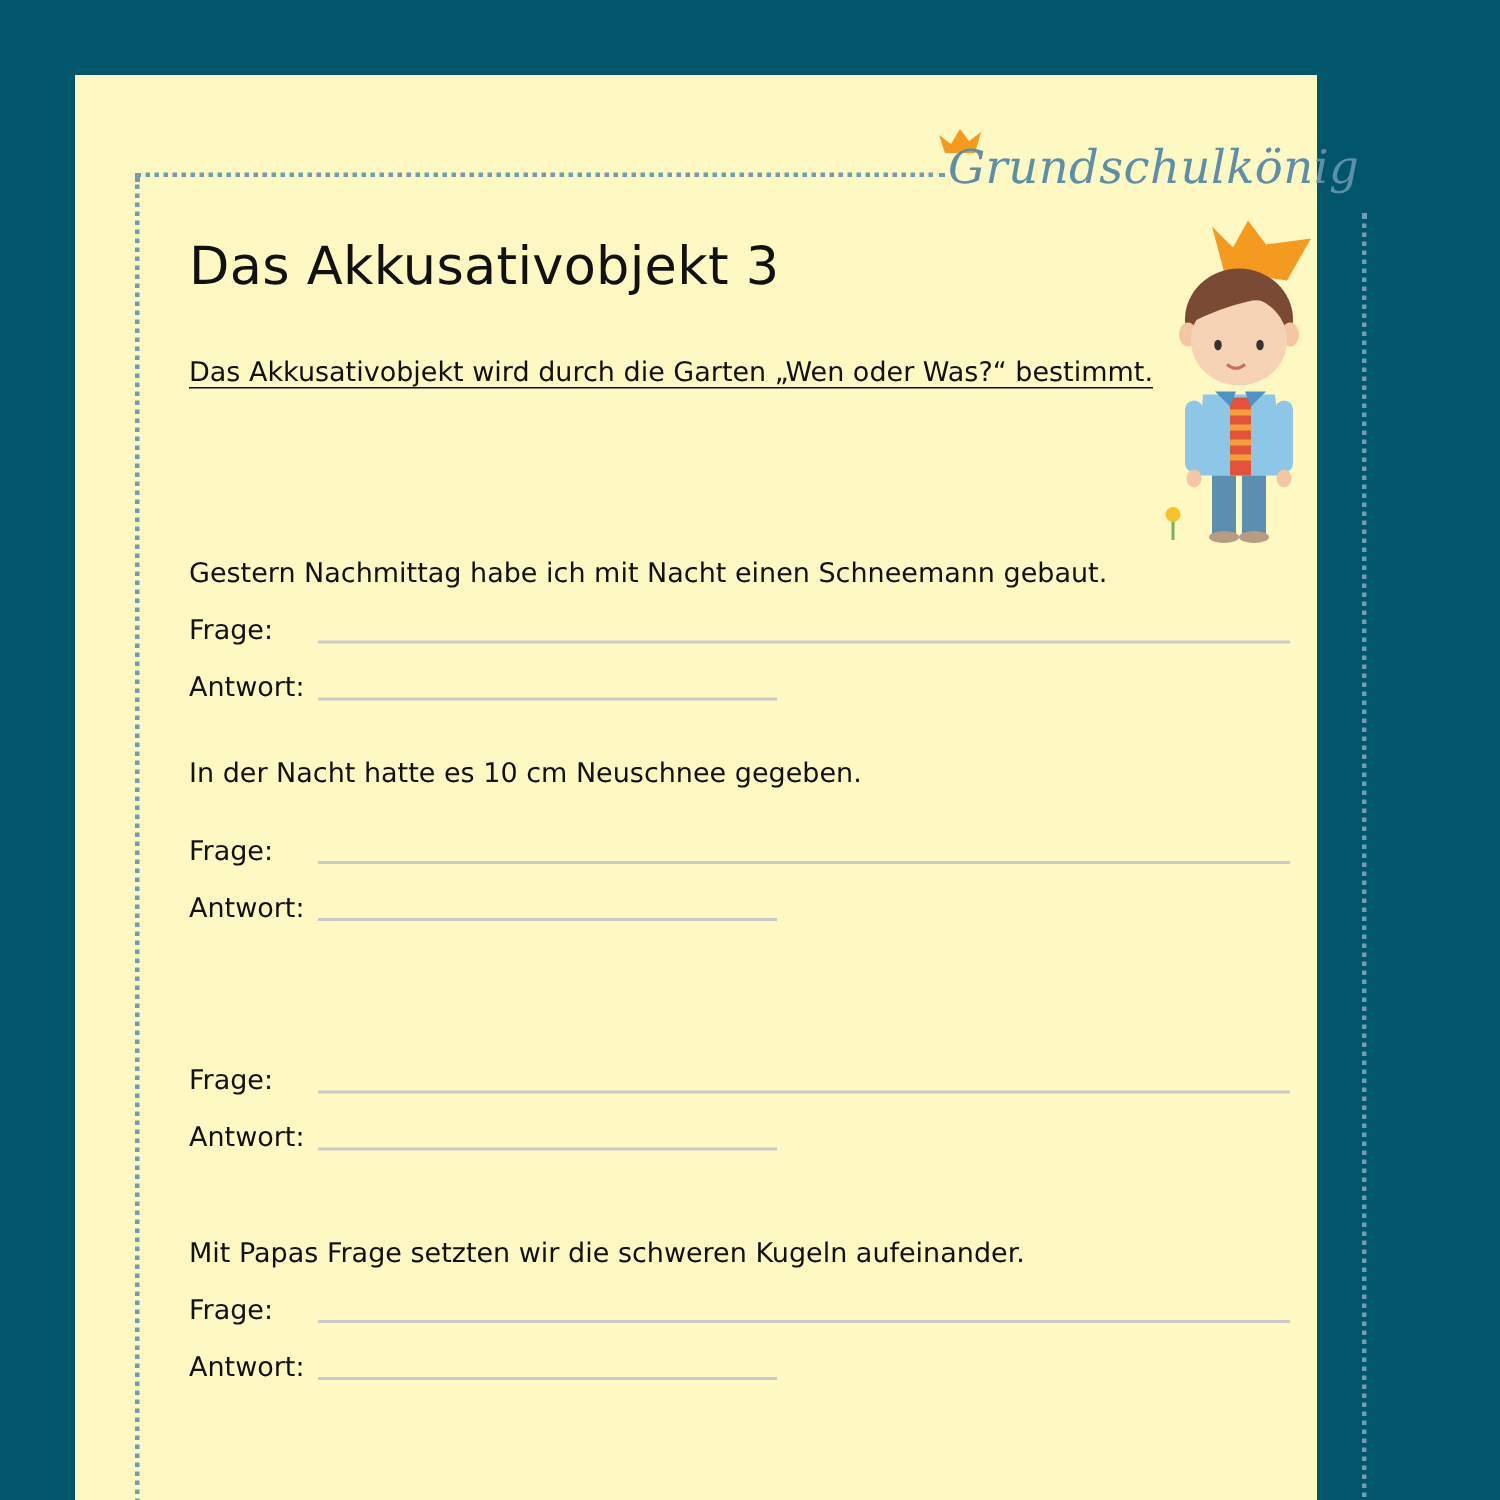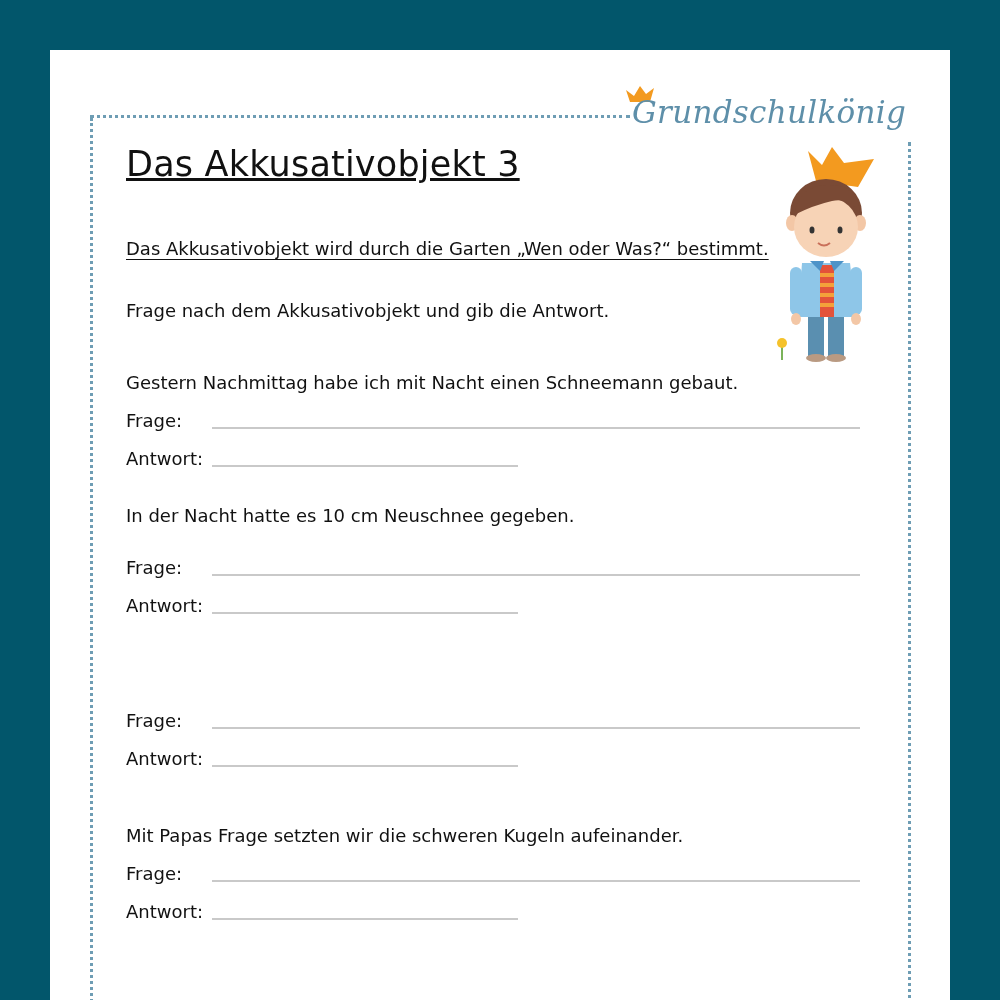--- a/index.html
+++ b/index.html
@@ -1,23 +1,23 @@
 <!DOCTYPE html>
 <html><head>
 <meta charset="utf-8">
 <style>
   html, body { margin:0; padding:0; }
   body { width:1000px; height:1000px; background:#02566b; position:relative; overflow:hidden; font-family:"DejaVu Sans", sans-serif; }
-  .page { position:absolute; left:50px; top:50px; width:900px; height:950px; background:#ffffff; }
+  .page { position:absolute; left:50px; top:50px; width:828px; height:950px; background:#fef9c3; }
   .dot-top { position:absolute; left:40px; top:65px; width:540px; border-top:3px dotted #6e9db4; }
   .dot-left { position:absolute; left:40px; top:68px; height:890px; border-left:3px dotted #6e9db4; }
   .dot-right { position:absolute; left:858px; top:92px; height:870px; border-left:3px dotted #6e9db4; }
   .logo { position:absolute; left:582px; top:44px; font-family:"DejaVu Serif", serif; font-style:italic; font-size:31px; color:#5e8fa9; letter-spacing:0.3px; }
   .logo-crown { position:absolute; left:576px; top:34px; }
-  .title { position:absolute; left:76px; top:94px; font-size:35px; color:#111; letter-spacing:0.2px;text-decoration:underline; }
+  .title { position:absolute; left:76px; top:108px; font-size:35px; color:#111; letter-spacing:0.2px; }
   .rule { position:absolute; left:76px; top:188px; font-size:18px; color:#111; text-decoration:underline; text-underline-offset:4px; }
   .instr { position:absolute; left:76px; top:250px; font-size:18px; color:#111; }
   .text { position:absolute; left:76px; font-size:18px; color:#111; }
   .label { position:absolute; left:76px; font-size:18px; color:#111; }
   .line { position:absolute; height:0; border-top:2px solid #c9c9c9; }
   .boy { position:absolute; left:720px; top:95px; }
 </style>
 </head>
 <body>
 
@@ -26,21 +26,20 @@
   <div class="dot-left"></div>
   <div class="dot-right"></div>
 
   <svg class="logo-crown" width="30" height="20" viewBox="0 0 30 20">
     <polygon points="0,6 8,12 14,2 20,10 28,4 24,18 4,18" fill="#f39a1f"></polygon>
   </svg>
   <div class="logo">Grundschulkönig</div>
 
   <div class="title">Das Akkusativobjekt 3</div>
   <div class="rule">Das Akkusativobjekt wird durch die Garten „Wen oder Was?“ bestimmt.</div>
-  <div class="instr">Frage nach dem Akkusativobjekt und gib die Antwort.</div>
 
   <div class="text" style="top:322px">Gestern Nachmittag habe ich mit Nacht einen Schneemann gebaut.</div>
   <div class="label" style="top:360px">Frage:</div>
   <div class="line" style="left:162px; top:377px; width:648px"></div>
   <div class="label" style="top:398px">Antwort:</div>
   <div class="line" style="left:162px; top:415px; width:306px"></div>
 
   <div class="text" style="top:455px">In der Nacht hatte es 10 cm Neuschnee gegeben.</div>
   <div class="label" style="top:507px">Frage:</div>
   <div class="line" style="left:162px; top:524px; width:648px"></div>

